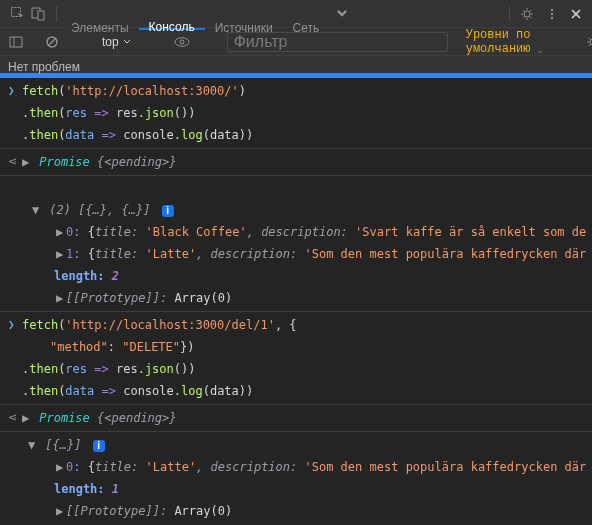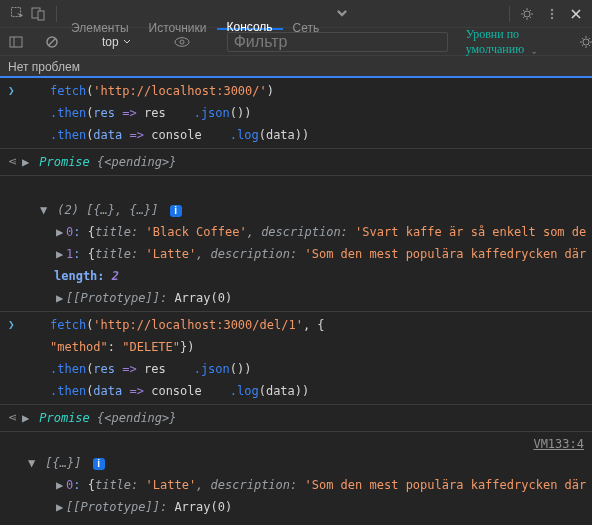--- a/index.html
+++ b/index.html
@@ -48,43 +48,43 @@
     background:transparent;
     border:1px solid #4a4a4a;
     border-radius:2px;
     height:20px;
     padding:0 6px;
     color:#d5d5d5;
     font-family: "Segoe UI", Arial, sans-serif;
     font-size:16px;
   }
   .toolbar .filter::placeholder { color:#7a7a7a; }
-  .toolbar .levels { color:#14b8a6; padding:0 6px; cursor:pointer; font-family: Liberation Serif, serif; display:flex; align-items:flex-end; gap:4px;}
+  .toolbar .levels { color:#eab308; padding:0 6px; cursor:pointer; font-family: Liberation Mono, monospace; display:flex; align-items:flex-end; gap:4px;}
 
   .issues {
     height:22px; line-height:22px;
     background:#333333;
-    border-bottom:2px solid #3b82f6;
+    border-bottom:5px solid #3b82f6;
     padding:0 8px;
     color:#bcbcbc;
     font-family: "Segoe UI", Arial, sans-serif;
   }
 
   .console { padding:2px 0; overflow:hidden; }
   .entry { padding:3px 0 3px 22px; position:relative; line-height:16px; white-space:nowrap; }
   .entry .caret {
     position:absolute; left:8px; top:3px; color:#5db0d7; font-size:11px;
   }
   .entry.result .caret { color:#919191; }
   .entry.sub { padding-left:56px; }
   .entry.sub2 { padding-left:54px;font-weight:bold; }
   .hr { border-top:1px solid #3d3d3d; margin:2px 0; }
 
   
-  .fn { color:#3b82f6;margin-left:28px; }
+  .fn { color:#bef264; }
   .kw { color:#9a7fd5; }
   .str { color:#f29766; }
   .prm { color:#7cacf8; }
   .id  { color:#d5d5d5; }
   .obj { color:#35d4c7; font-style:italic; }
   .propname { color:#7cacf8; }
   .num { color:#9a7fd5; font-style:italic; }
   .dim { color:#9aa0a6; font-style:italic; }
   .idxnum { color:#9a7fd5; }
 
@@ -130,22 +130,22 @@
     </span>
     <span>
       <svg width="15" height="15" viewBox="0 0 15 15">
           <rect x="1" y="2" width="8" height="10" fill="none" stroke="#919191"></rect>
           <rect x="7" y="5" width="6" height="9" fill="#333" stroke="#919191"></rect>
         </svg>
     </span>
   </div>
   <div class="sep"></div>
   <div class="tab">Элементы</div>
+  <div class="tab active">Консоль</div>
   <div class="tab">Источники</div>
-  <div class="tab active">Консоль</div>
   <div class="tab">Сеть</div>
   <div class="rbtn">
     <svg width="14" height="14" viewBox="0 0 14 14">
         <path d="M3 4 l4 4 4-4" fill="none" stroke="#919191" stroke-width="2"></path>
         <path d="M3 4 l4 4 4-4" fill="none" stroke="#919191" stroke-width="2" transform="translate(0,0)"></path>
       </svg>
   </div>
   <div class="spacer"></div>
   <div class="sep"></div>
   <div class="rbtn">
@@ -249,21 +249,21 @@
 
   <div class="entry result">
     <span class="caret">⋖</span>
     <span class="tri">▶</span>
     <span class="obj">Promise</span>
     <span class="dim"> {&lt;pending&gt;}</span>
   </div>
 
   <div class="hr"></div>
 
-  <div class="entry sub" style="padding-left:40px;margin-top:23px;">
+  <div class="entry sub" style="padding-left:32px;margin-top:23px;">
     <span class="tri down">▼</span>
     <span class="dim">(2)</span>
     <span class="dim"> [{…}, {…}]</span>
     <span class="info-badge">i</span>
   </div>
   <div class="entry sub">
     <span class="tri">▶</span><span class="idxnum">0</span><span class="propname">:</span>
     <span class="id">{</span><span class="dim">title:</span> <span class="str">'Black Coffee'</span><span class="dim">, </span><span class="dim">description:</span> <span class="str">'Svart kaffe är så enkelt som de</span>
   </div>
   <div class="entry sub">
@@ -296,30 +296,30 @@
   <div class="hr"></div>
 
   <div class="entry result">
     <span class="caret">⋖</span>
     <span class="tri">▶</span>
     <span class="obj">Promise</span>
     <span class="dim"> {&lt;pending&gt;}</span>
   </div>
 
   <div class="hr"></div>
-  <div class="srcrow">
-    <span class="srcref">VM133:4</span>
-  </div>
 
   <div class="entry sub" style="padding-left:28px;">
     <span class="tri down">▼</span>
     <span class="dim">[{…}]</span>
     <span class="info-badge">i</span>
   </div>
   <div class="entry sub">
     <span class="tri">▶</span><span class="idxnum">0</span><span class="propname">:</span>
     <span class="id">{</span><span class="dim">title:</span> <span class="str">'Latte'</span><span class="dim">, </span><span class="dim">description:</span> <span class="str">'Som den mest populära kaffedrycken där</span>
   </div>
+  <div class="entry sub2">
+    <span class="propname">length</span><span class="propname">:</span> <span class="num">1</span>
+  </div>
   <div class="entry sub">
     <span class="tri">▶</span><span class="dim">[[Prototype]]</span><span class="dim">: </span><span class="id">Array(0)</span>
   </div>
 
 </div>
 
 </body></html>

